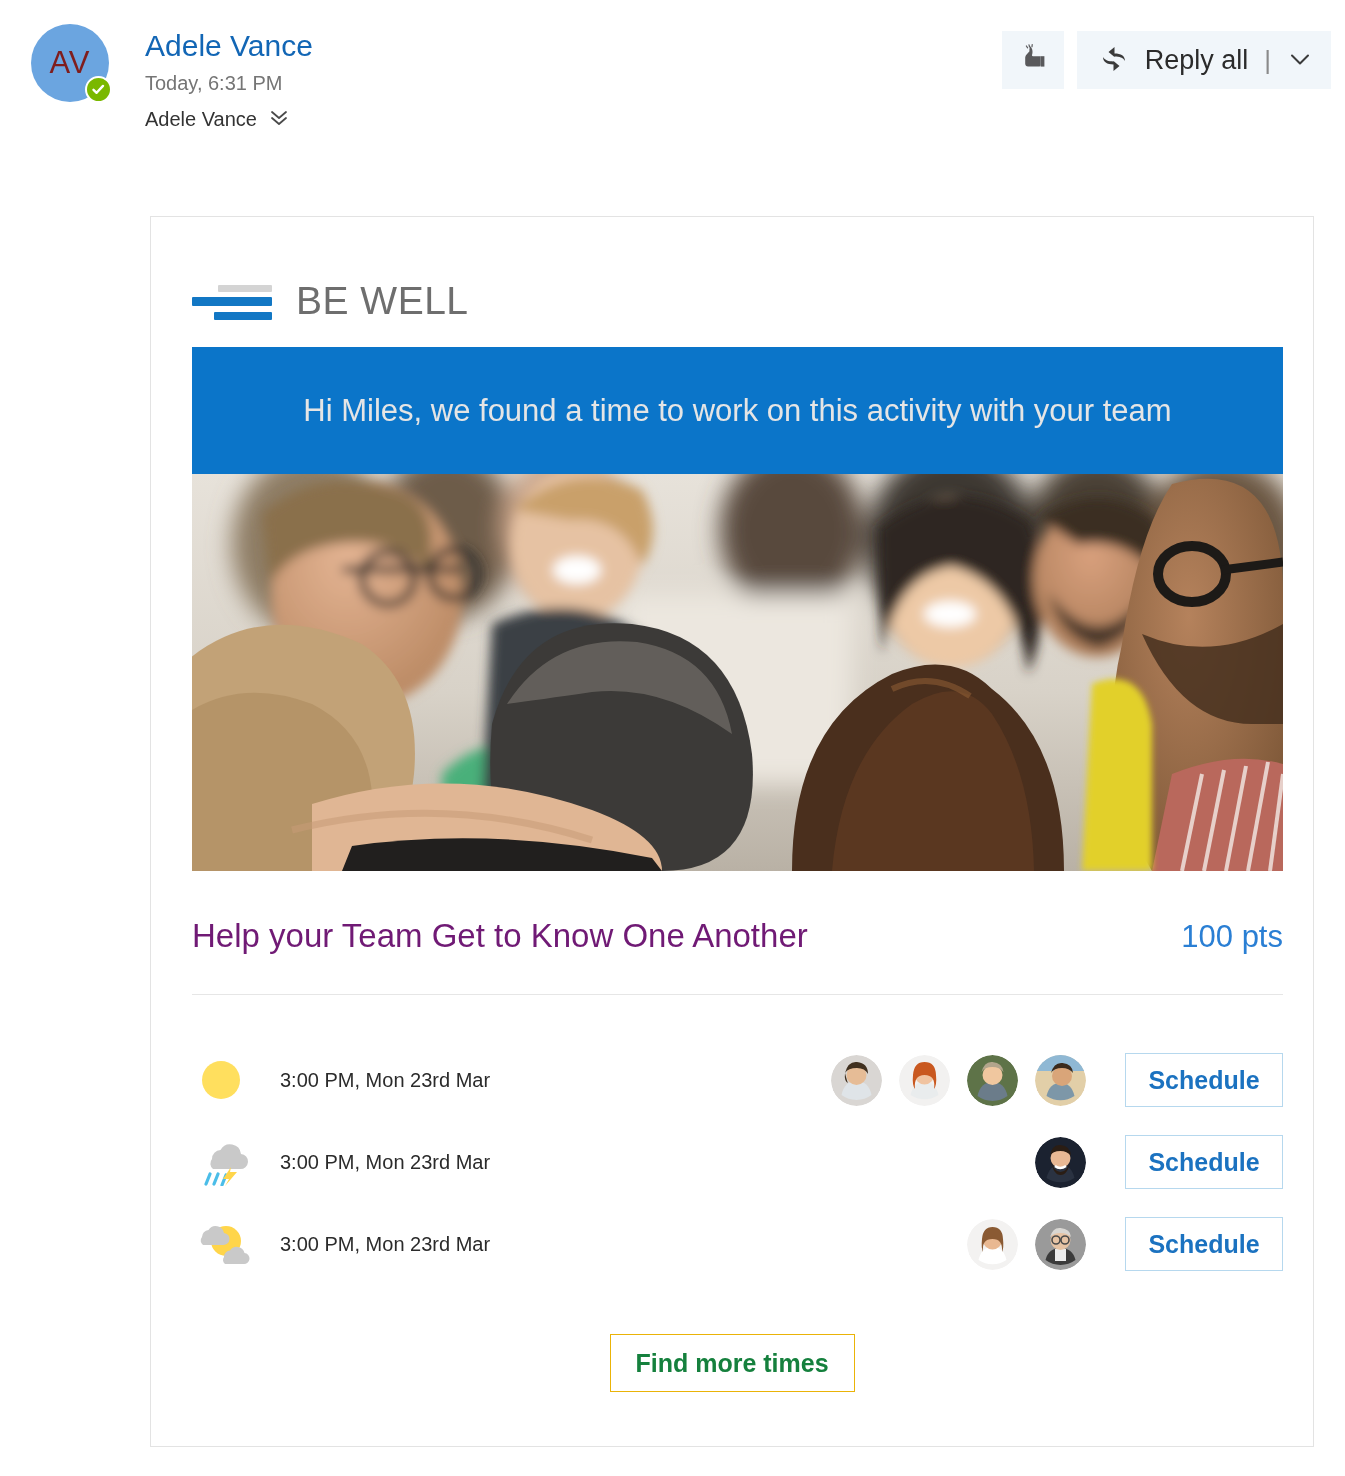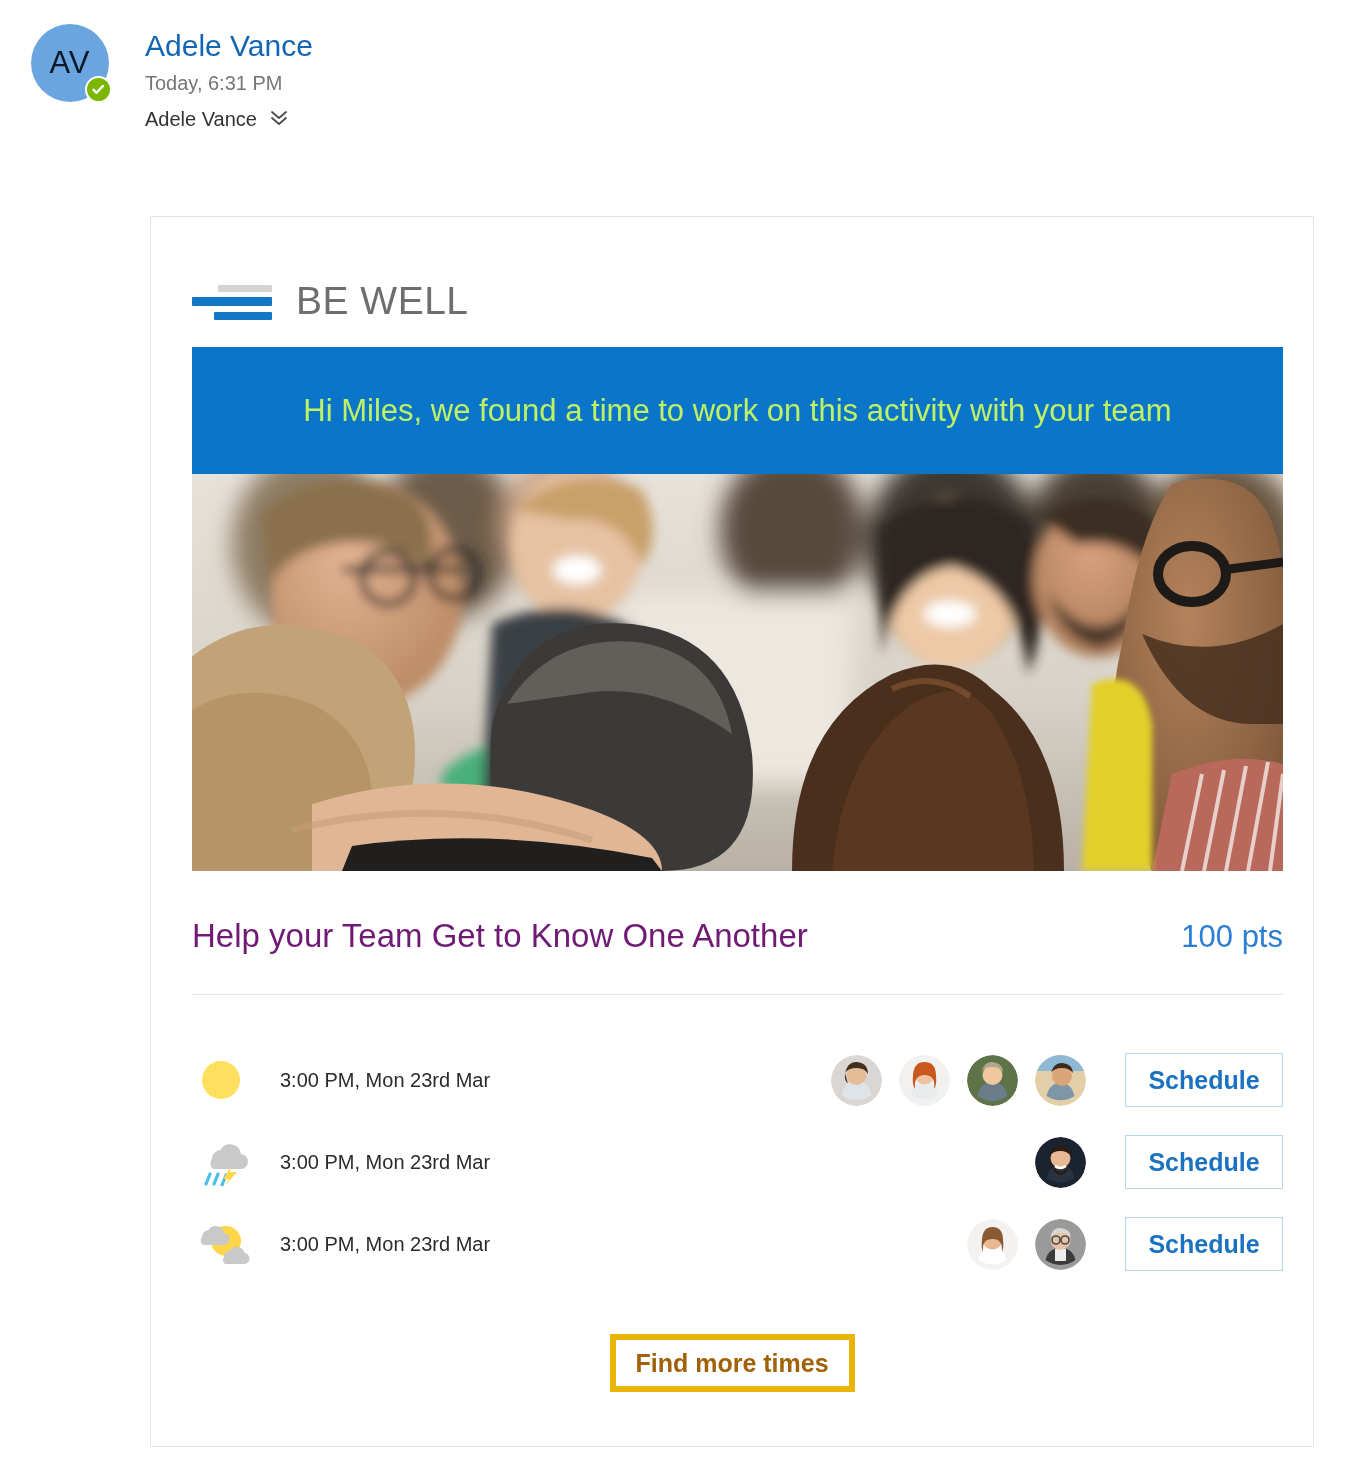--- a/index.html
+++ b/index.html
@@ -23,21 +23,21 @@
     left: 31px;
     top: 24px;
     width: 78px;
     height: 78px;
   }
   .avatar-circle {
     width: 78px;
     height: 78px;
     border-radius: 50%;
     background: #6ba5e0;
-    color: #0f172a;
+    color: #7f1d1d;
     font-size: 31px;
     letter-spacing: 1px;
     display: flex;
     align-items: center;
     justify-content: center;
     font-family: "Liberation Sans", sans-serif;
   }
   .presence-badge {
     position: absolute;
     right: -3px;
@@ -165,21 +165,21 @@
     top: 130px;
     width: 1091px;
     height: 127px;
     background: #0b75c9;
     display: flex;
     align-items: center;
     justify-content: center;
     padding: 0 30px;
   }
   .banner-text {
-    color: #bef264;
+    color: #e5e5e5;
     font-size: 31px;
     font-weight: 400;
     text-align: center;
     line-height: 38px;
   }
 
   
   .hero {
     position: absolute;
     left: 41px;
@@ -290,23 +290,23 @@
     position: absolute;
     left: 0;
     right: 0;
     top: 1117px;
     display: flex;
     justify-content: center;
     gap: 17px;
   }
   .ghost-btn {
     height: 58px;
-    border: 6px solid #eab308;
+    border: 1px solid #eab308;
     background: #ffffff;
-    color: #a16207;
+    color: #15803d;
     font-size: 25px;
     font-weight: bold;
     font-family: "Liberation Sans", sans-serif;
     cursor: pointer;
     display: flex;
     align-items: center;
     justify-content: center;
     padding: 0 26px;
   }
   .ghost-btn.w1 { width: 245px; padding: 0; }
@@ -333,20 +333,47 @@
       <span class="recipient-name">Adele Vance</span>
       <span class="chev-double">
         <svg width="22" height="22" viewBox="0 0 22 22" aria-hidden="true">
           <path d="M4 6 L11 12 L18 6" stroke="#4a4a4a" stroke-width="1.8" fill="none" stroke-linecap="round" stroke-linejoin="round"></path>
           <path d="M4 12 L11 18 L18 12" stroke="#4a4a4a" stroke-width="1.8" fill="none" stroke-linecap="round" stroke-linejoin="round"></path>
         </svg>
       </span>
     </div>
   </div>
 
+  <div class="actions">
+    <button class="like-btn">
+      <span>
+        <svg width="32" height="30" viewBox="0 0 32 30" aria-hidden="true">
+          <path d="M13.2 2.2 C12.6 3.9 12.2 5.6 12.5 7.2 L9.6 10.4 C8.6 11.5 8.2 12.6 8.2 13.9 L8.2 19.8 C8.2 21.4 9.4 22.6 11 22.6 L21.6 22.6 C22.8 22.6 23.6 21.9 23.6 20.9 L23.6 12.2 L15.9 12.2 C15.2 12.2 14.8 11.7 15 11.1 C15.6 9.2 15.7 7.3 15.2 5.4 C14.9 4.1 14.2 3.0 13.2 2.2 Z" fill="#59595b"></path>
+          <path d="M23.6 12.2 L27.4 12.2 L27.4 22.6 L23.6 22.6 Z" fill="#59595b"></path>
+          <path d="M12.0 0.9 L12.6 3.0 M9.4 2.0 L10.6 3.8 M15.2 0.6 L15.0 2.6" stroke="#59595b" stroke-width="1.2" stroke-linecap="round" fill="none"></path>
+        </svg>
+      </span>
+    </button>
+
+    <button class="reply-btn">
+      <span>
+        <svg width="34" height="34" viewBox="0 0 34 34" aria-hidden="true">
+          <path d="M14.5 5 L8.5 10 L14.5 15 L14.5 11.6 C21 11.6 25 14 25 19 C23 15.7 19.6 14.6 14.5 14.6 Z" fill="#3b3b3b" transform="translate(3,0)"></path>
+          <path d="M19.5 29 L25.5 24 L19.5 19 L19.5 22.4 C13 22.4 9 20 9 15 C11 18.3 14.4 19.4 19.5 19.4 Z" fill="#3b3b3b" transform="translate(-3,0)"></path>
+        </svg>
+      </span>
+      <span class="reply-label">Reply all</span>
+      <span class="reply-sep">|</span>
+      <span>
+        <svg width="26" height="26" viewBox="0 0 26 26" aria-hidden="true">
+          <path d="M5 9.5 L13 17.5 L21 9.5" stroke="#3b3b3b" stroke-width="2" fill="none" stroke-linecap="round" stroke-linejoin="round"></path>
+        </svg>
+      </span>
+    </button>
+  </div>
 </div>
 
 <div class="card">
 
   <div class="logo">
     <span class="logo-bars">
       <i class="bar-top"></i>
         <i class="bar-mid"></i>
         <i class="bar-bot"></i>
     </span>

